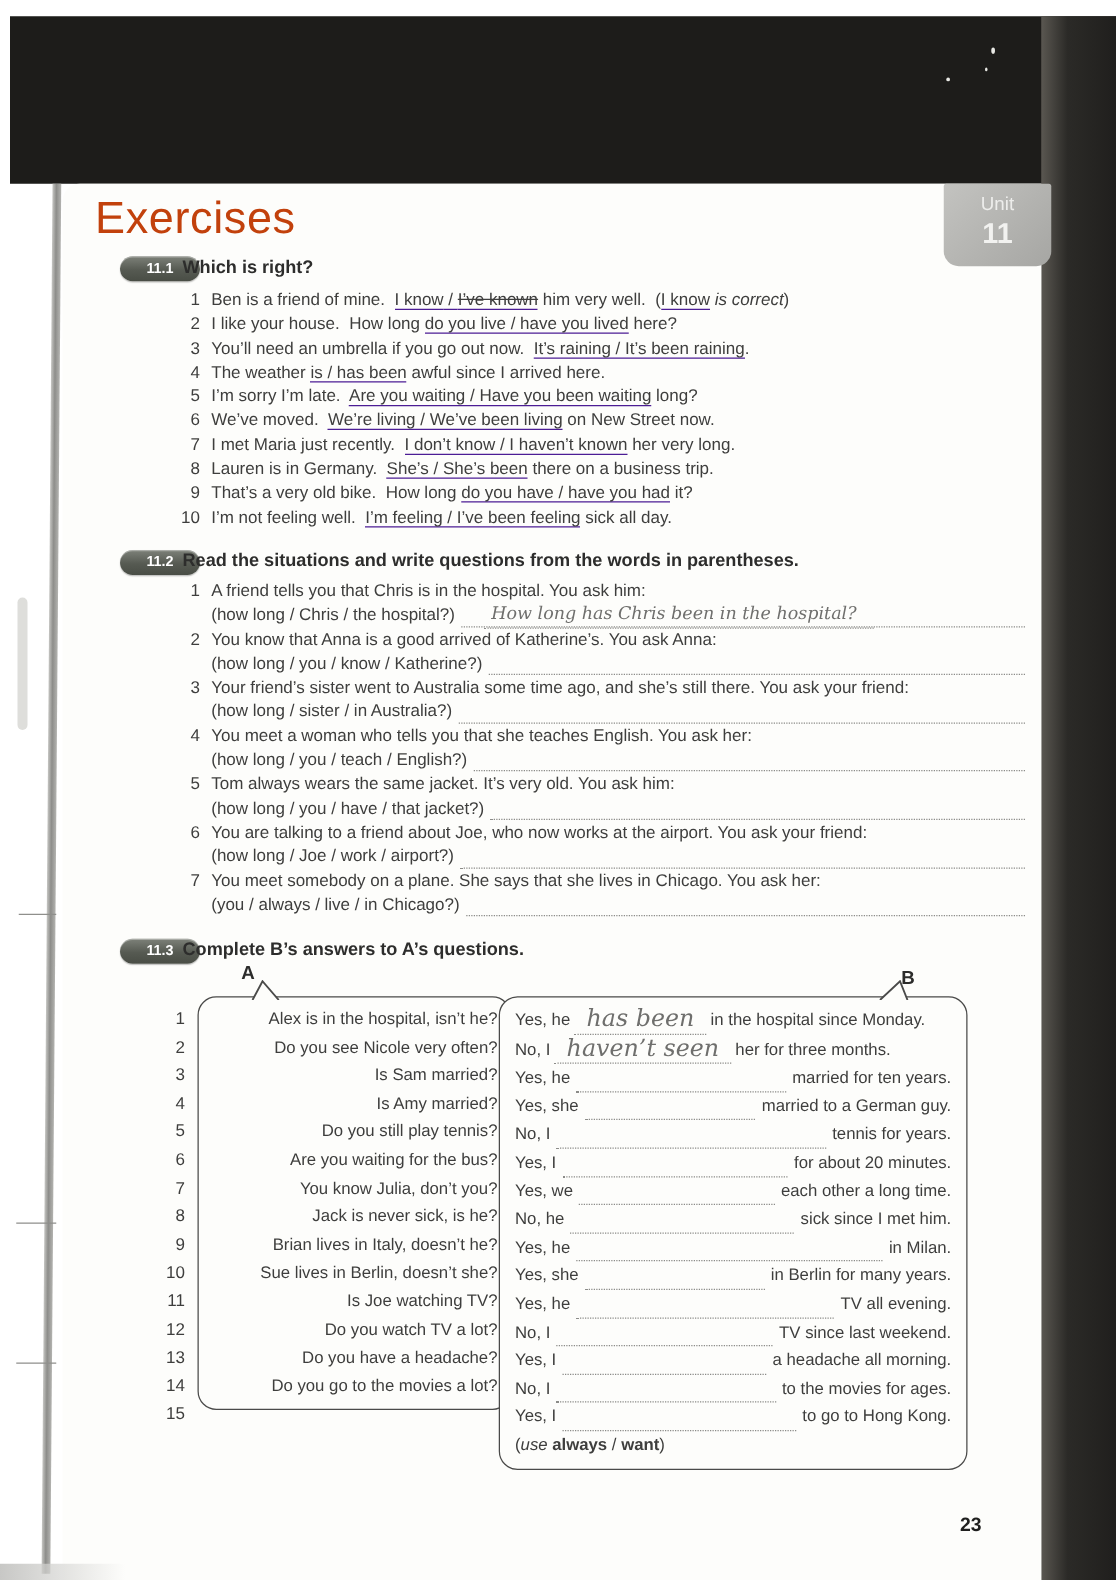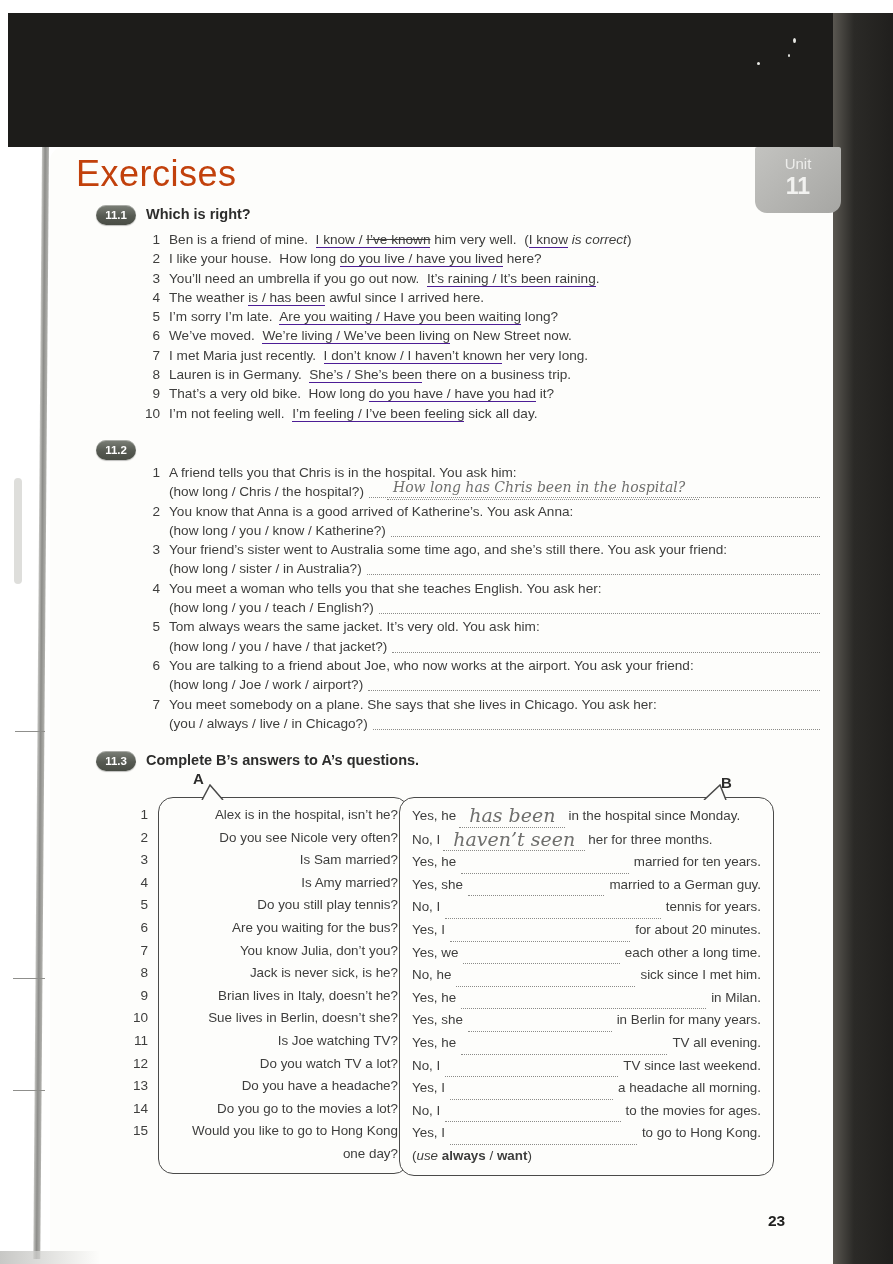--- a/index.html
+++ b/index.html
@@ -19,40 +19,40 @@
   .fade-strip{position:absolute;left:14px;top:478px;width:8px;height:106px;background:#dededb;border-radius:4px;}
   .corner-smudge{position:absolute;left:0;top:1251px;width:100px;height:13px;
                  background:linear-gradient(to right,#b5b5b2,#fdfdfb);opacity:.75;}
   
   .unit-tab{position:absolute;left:755px;top:147px;width:86px;height:66px;text-align:center;
             background:linear-gradient(135deg,#c3c3c0,#a6a6a3);border-radius:2px 2px 12px 12px;}
   .unit-word{font-size:15px;color:#ededeb;margin-top:8px;}
   .unit-num{font-size:23px;font-weight:bold;color:#f2f2f0;margin-top:1px;}
   
   .title{position:absolute;left:76px;top:153px;font-size:36px;color:#c2410c;letter-spacing:.5px;}
-  .badge{position:absolute;width:40px;height:20px;border-radius:10px;text-align:center;line-height:20px;
+  .badge{position:absolute;width:64px;height:20px;border-radius:10px;text-align:center;line-height:20px;
          font-size:11.5px;font-weight:bold;color:#fff;
          background:linear-gradient(180deg,#7d8179 0%,#565a52 55%,#494d45 100%);
          box-shadow:inset 0 1px 0 rgba(255,255,255,.35),0 1px 1px rgba(0,0,0,.25);}
   .sec-head{position:absolute;left:146px;font-size:14.5px;font-weight:bold;color:#2d2d2c;}
   
   .segs{white-space:pre-wrap;}
   .u{border-bottom:1px solid #4c1d95;padding-bottom:0px;}
   .st{text-decoration:line-through;}
   .it{font-style:italic;}
   .bd{font-weight:bold;}
   
   .s1-items{position:absolute;left:140px;top:230px;width:668px;font-size:13.6px;line-height:19.3px;}
   .ex-row{display:flex;}
   .ex-row .num{width:20px;text-align:right;margin-right:9px;flex:none;color:#3e3e3d;}
   
   .s2-items{position:absolute;left:140px;top:463px;width:680px;font-size:13.6px;line-height:19.3px;}
   .s2-sit{display:flex;}
   .s2-sit .num{width:20px;text-align:right;margin-right:9px;flex:none;}
-  .s2-line2{display:flex;align-items:flex-start;margin-left:29px;}
+  .s2-line2{display:flex;align-items:flex-end;margin-left:29px;}
   .ansline{flex:1;position:relative;border-bottom:1px dotted #8b8b88;height:15px;margin-left:5px;}
   .hw{font-family:"DejaVu Serif",serif;font-style:italic;color:#6f6f6d;font-size:14px;}
   .ansline .hw{position:absolute;left:18px;top:-4px;border-bottom:1px dotted #8b8b88;padding:0 14px 1px 6px;}
   
   .ab-label{position:absolute;font-size:15px;font-weight:bold;color:#2c2c2b;}
   .tail{position:absolute;z-index:5;}
   .nums-col{position:absolute;left:124px;top:804px;width:24px;text-align:right;
             font-size:13.6px;line-height:22.6px;color:#3e3e3d;}
   .bubble{position:absolute;top:797px;background:#fdfdfb;border:1.5px solid #4a4a49;border-radius:15px;
           font-size:13.4px;line-height:22.6px;color:#3e3e3d;}
@@ -132,20 +132,21 @@
         <span class="num">9</span>
         <span class="segs"><span>That’s a very old bike.  How long </span><span class="u">do you have / have you had</span><span> it?</span></span>
       </div>
       <div class="ex-row">
         <span class="num">10</span>
         <span class="segs"><span>I’m not feeling well.  </span><span class="u">I’m feeling / I’ve been feeling</span><span> sick all day.</span></span>
       </div>
     </div>
 
   <div class="badge" style="left:96px;top:440px;">11.2</div>
+  <div class="sec-head" style="top:441px;">Read the situations and write questions from the words in parentheses.</div>
   <div class="s2-items">
       <div class="s2-sit">
         <span class="num">1</span>
         <span>A friend tells you that Chris is in the hospital. You ask him:</span>
       </div>
       <div class="s2-line2">
         <span>(how long / Chris / the hospital?)</span>
         <div class="ansline">
           <span class="hw">How long has Chris been in the hospital?</span>
         </div>
@@ -232,21 +233,20 @@
       <div class="arow">Do you still play tennis?</div>
       <div class="arow">Are you waiting for the bus?</div>
       <div class="arow">You know Julia, don’t you?</div>
       <div class="arow">Jack is never sick, is he?</div>
       <div class="arow">Brian lives in Italy, doesn’t he?</div>
       <div class="arow">Sue lives in Berlin, doesn’t she?</div>
       <div class="arow">Is Joe watching TV?</div>
       <div class="arow">Do you watch TV a lot?</div>
       <div class="arow">Do you have a headache?</div>
       <div class="arow">Do you go to the movies a lot?</div>
-      <div class="arow">Would you like to go to Hong Kong one day?</div>
     </div>
   <div class="bubble bubbleB">
       <div class="brow">
         <span class="pre">Yes, he</span>
         <span class="hw-b">has been</span>
         <span class="post">in the hospital since Monday.</span>
       </div>
       <div class="brow">
         <span class="pre">No, I</span>
         <span class="hw-b">haven’t seen</span>

